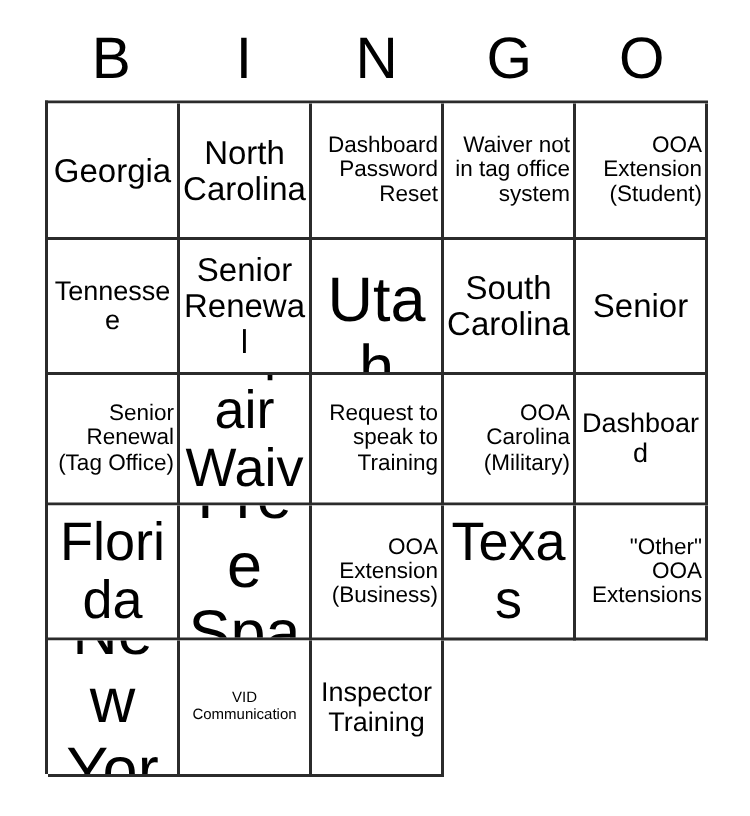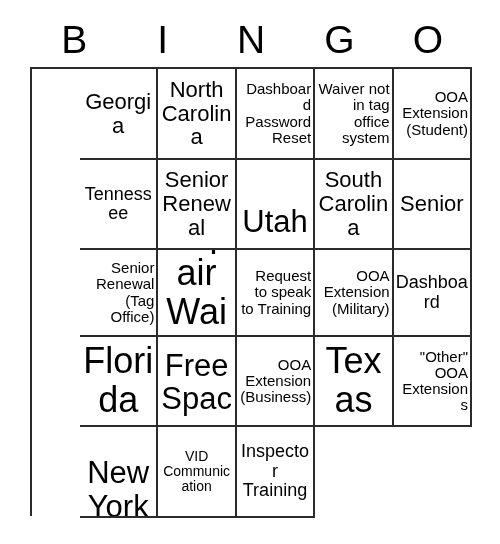--- a/index.html
+++ b/index.html
@@ -53,21 +53,20 @@
     left: 30px;
     top: 67px;
     width: 442px;
     height: 449px;
     display: grid;
     grid-template-columns: repeat(5, 1fr);
     grid-template-rows: 91px 90px 87px 90px 91px;
     border-top: 2px solid #2b2b2b;
     border-left: 2px solid #2b2b2b;
     box-sizing: border-box;
-    padding-left: 48px;
   }
 
   .bingo-cell {
     border-right: 2px solid #2b2b2b;
     border-bottom: 2px solid #2b2b2b;
     box-sizing: border-box;
     display: flex;
     align-items: center;
     justify-content: center;
     text-align: center;
@@ -78,26 +77,26 @@
   .bingo-cell .cell-text {
     display: block;
     width: 100%;
     line-height: 1.08;
     word-wrap: break-word;
     overflow-wrap: break-word;
     hyphens: none;
   }
 
   
-  .fs-xxl .cell-text { font-size: 31px; margin-top: 36px; }
+  .fs-xxl .cell-text { font-size: 42px; margin-top: 36px; }
   .fs-xl  .cell-text { font-size: 36px; }
   .fs-lg  .cell-text { font-size: 22px; }
   .fs-md  .cell-text { font-size: 18px; text-align: center; }
   .fs-sm  .cell-text { font-size: 15px; text-align: right; }
-  .fs-xxs .cell-text { font-size: 14px; }
+  .fs-xxs .cell-text { font-size: 10px; }
 </style>
 </head>
 <body>
 
 <div id="bingo-card">
 
   <div id="bingo-header">
     <div class="header-letter">B</div>
     <div class="header-letter">I</div>
     <div class="header-letter">N</div>
@@ -139,21 +138,21 @@
       <div class="bingo-cell fs-sm">
         <span class="cell-text">Senior Renewal (Tag Office)</span>
       </div>
       <div class="bingo-cell fs-xl">
         <span class="cell-text">Repair Waiver</span>
       </div>
       <div class="bingo-cell fs-sm">
         <span class="cell-text">Request to speak to Training</span>
       </div>
       <div class="bingo-cell fs-sm">
-        <span class="cell-text">OOA Extension (Military)</span>
+        <span class="cell-text">OOA Carolina (Military)</span>
       </div>
       <div class="bingo-cell fs-md">
         <span class="cell-text">Dashboard</span>
       </div>
       <div class="bingo-cell fs-xl">
         <span class="cell-text">Florida</span>
       </div>
       <div class="bingo-cell fs-xxl">
         <span class="cell-text">Free Space</span>
       </div>

